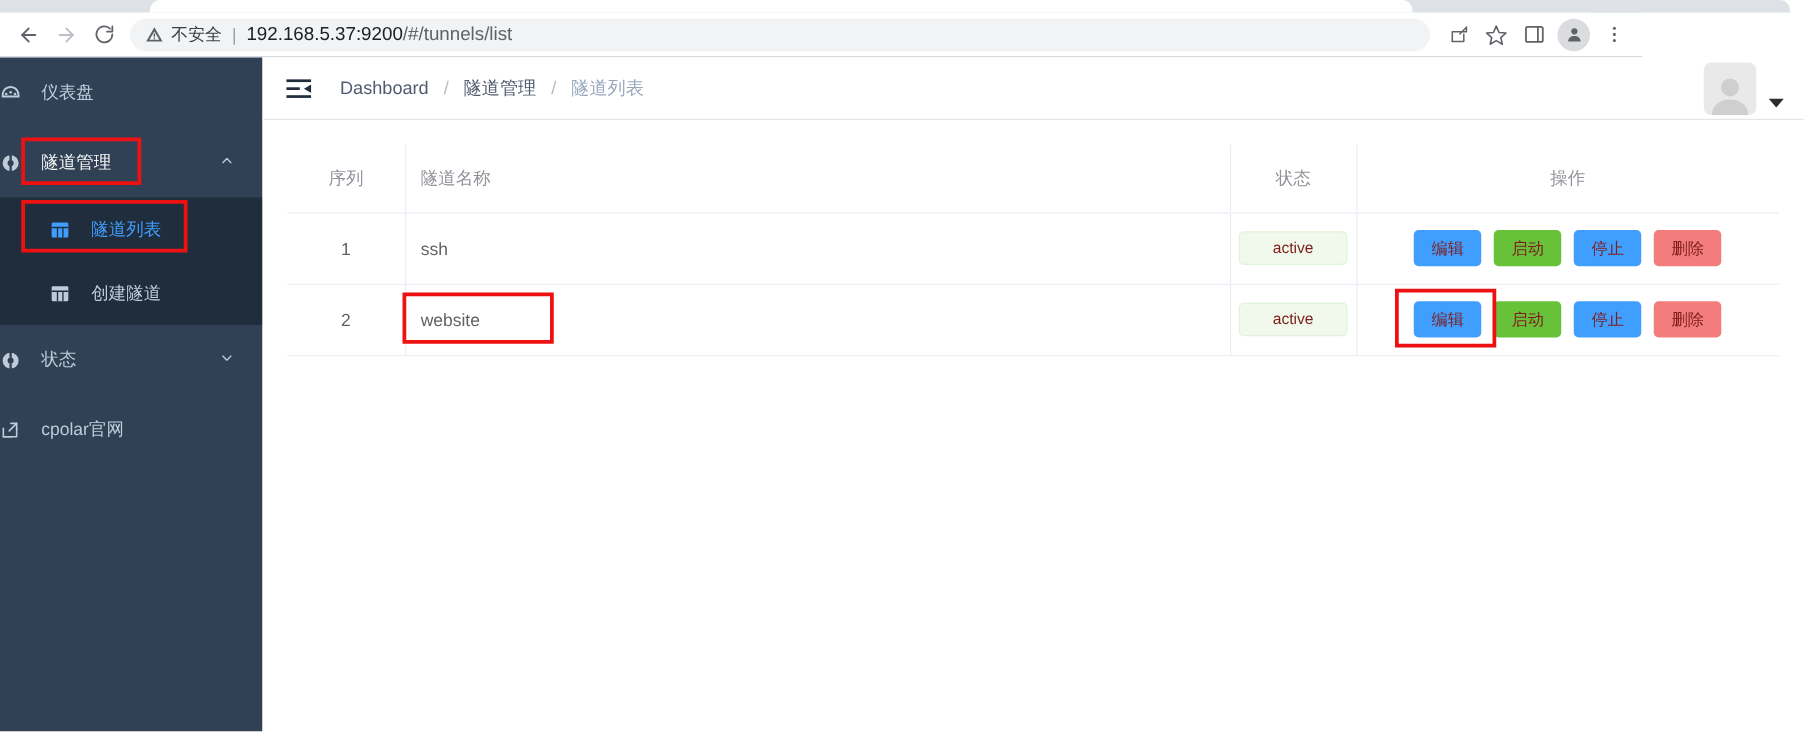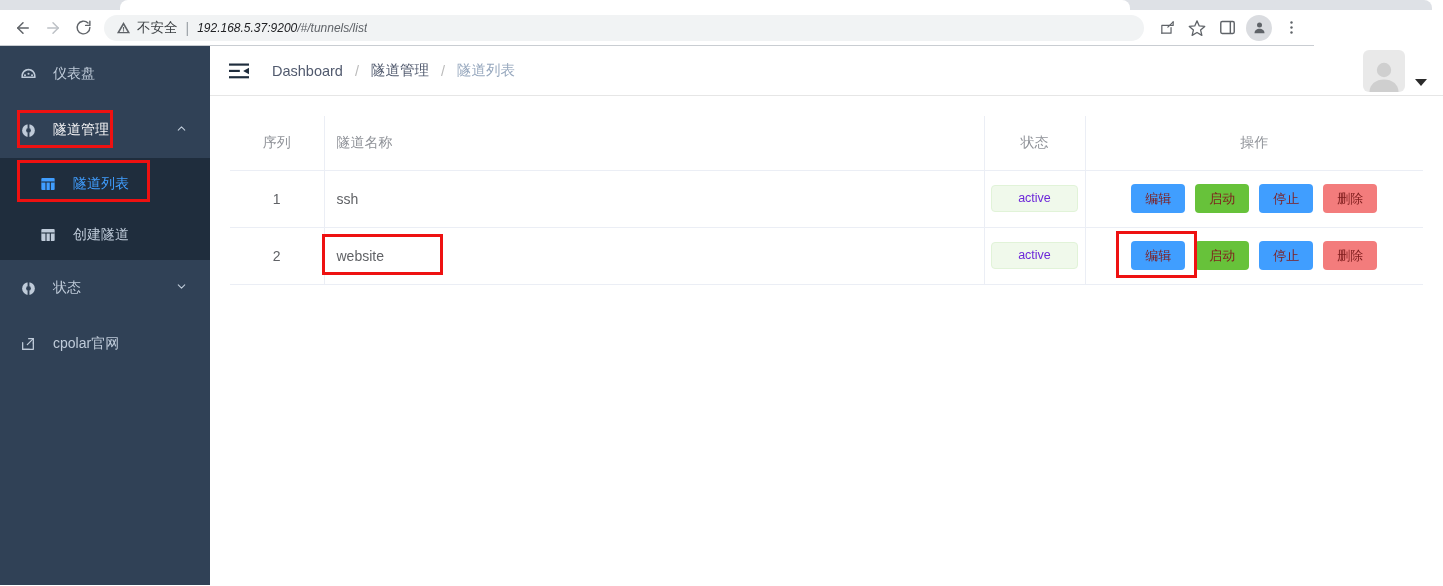--- a/index.html
+++ b/index.html
@@ -57,21 +57,21 @@
   #omnibox .warn-icon {
     display: flex; align-items: center; color: #5f6368; margin-right: 6px;
   }
   #omnibox .warn-text {
     font-size: 13.5px; color: #3c4043; white-space: nowrap;
   }
   #omnibox .sep {
     color: #9aa0a6; margin: 0 8px; font-size: 14px;
   }
   #omnibox .url {
-    font-size: 12px; color: #202124; white-space: nowrap; overflow: hidden; font-style: italic;
+    font-size: 15px; color: #202124; white-space: nowrap; overflow: hidden;
   }
   #omnibox .url .dim { color: #5f6368; }
   #toolbar-right { display: flex; align-items: center; flex: 0 0 auto; }
   .tb-icon {
     width: 30px; height: 30px;
     display: flex; align-items: center; justify-content: center;
     color: #5f6368; cursor: pointer;
   }
   .avatar-btn {
     width: 26px; height: 26px; border-radius: 50%;
@@ -93,21 +93,20 @@
     flex: 0 0 210px;
     background: #304156;
     height: 100%;
     position: relative;
     overflow: hidden;
   }
   .menu-item {
     height: 56px;
     display: flex;
     align-items: center;
-    padding-left: 20px;
     color: #bfcbd9;
     font-size: 14px;
     cursor: pointer;
     position: relative;
   }
   .menu-item .mi-icon {
     width: 24px; flex: 0 0 24px;
     display: flex; align-items: center; justify-content: flex-start;
     color: #bfcbd9;
   }
@@ -220,21 +219,21 @@
   .table-wrap { position: relative; }
 
   .badge {
     display: inline-block;
     padding: 5px 26px;
     font-size: 12.5px;
     line-height: 1.2;
     border-radius: 4px;
     background: #f0f9eb;
     border: 1px solid #e1f3d8;
-    color: #6d28d9;
+    color: #7f1d1d;
   }
 
   .btn-group { display: flex; align-items: center; justify-content: center; gap: 10px; }
   .btn {
     border: none;
     border-radius: 4px;
     color: #7f1d1d;
     font-size: 13px;
     padding: 0 14px;
     height: 29px;

